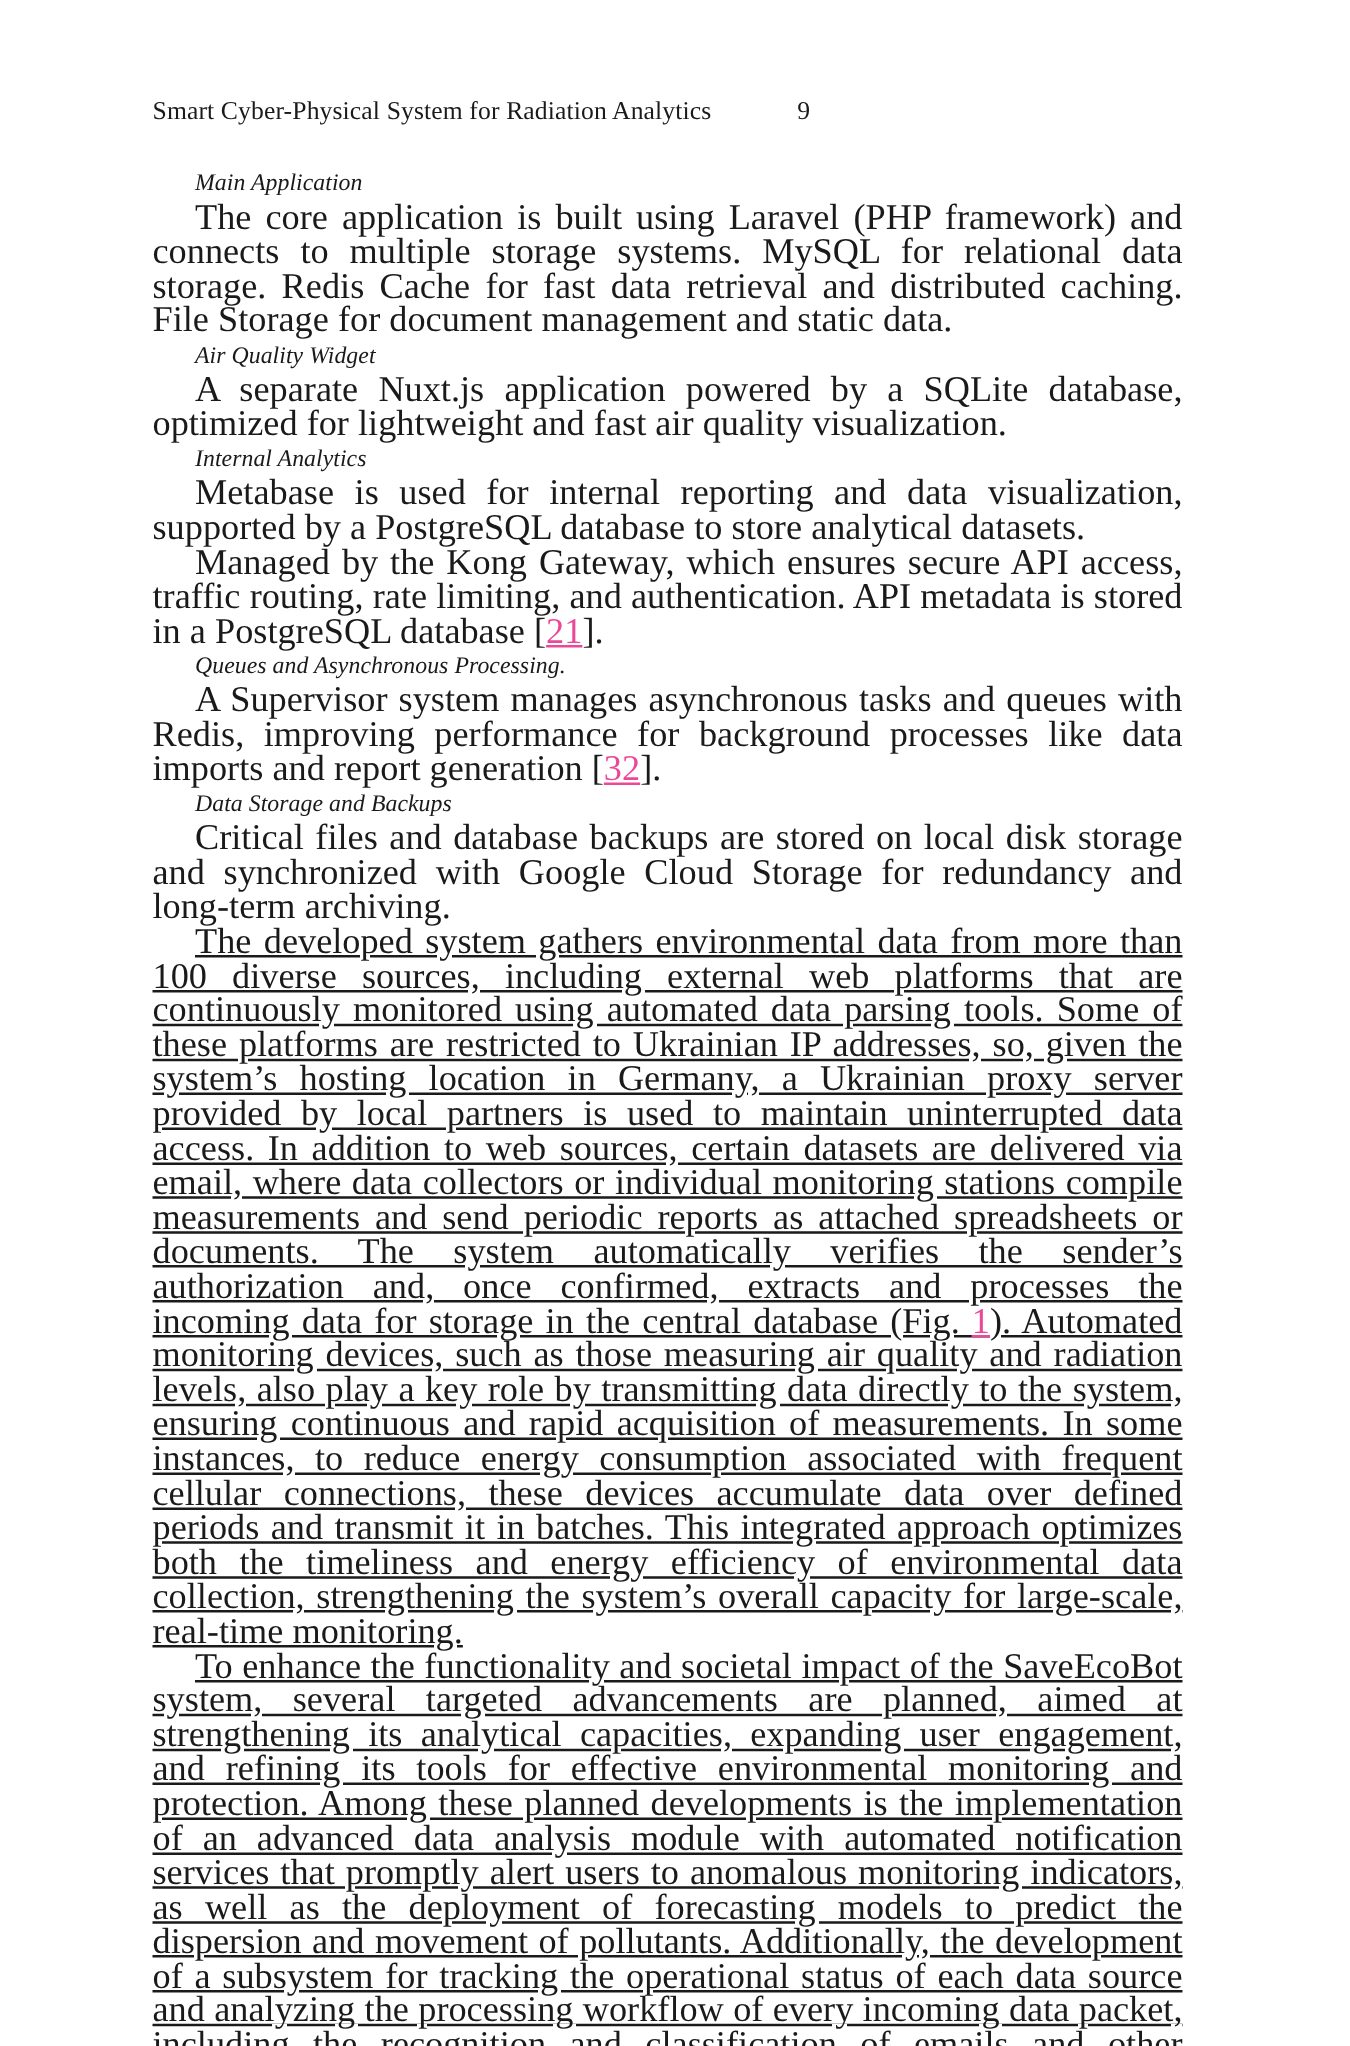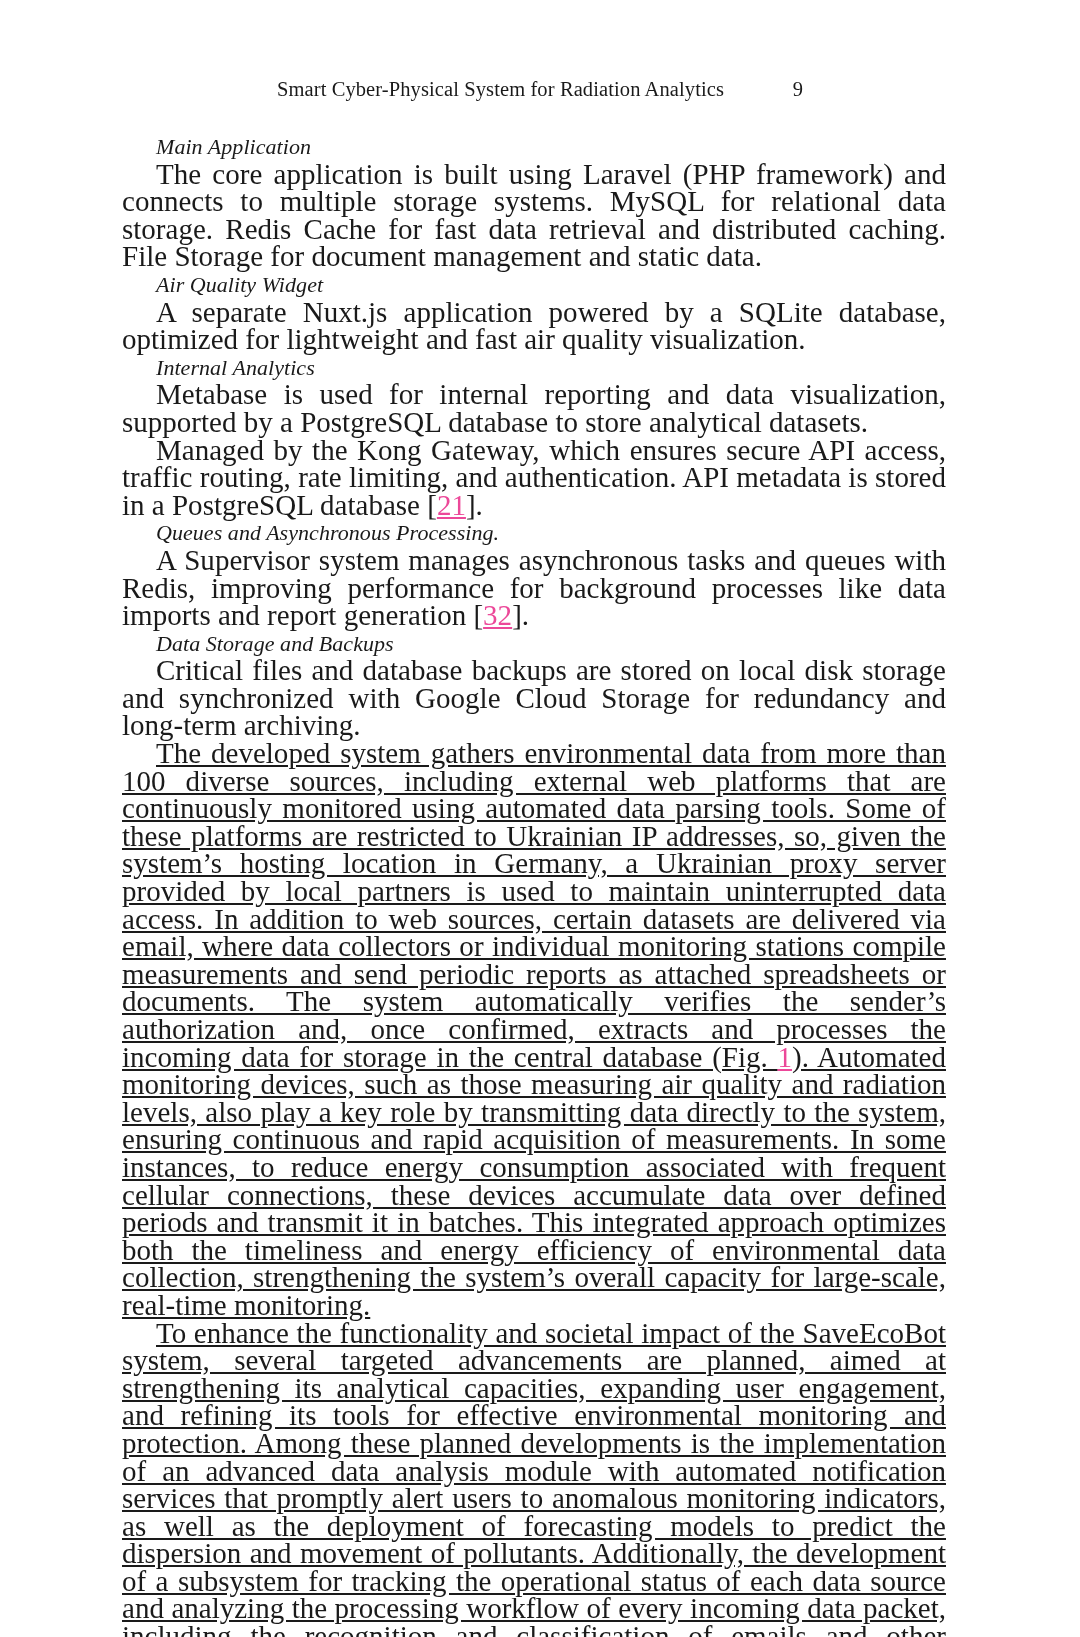--- a/index.html
+++ b/index.html
@@ -21,21 +21,21 @@
     box-sizing: border-box;
   }
   
   .running-head {
     position: absolute;
     top: 78px;
     left: 122px;
     right: 122px;
     display: flex;
     align-items: baseline;
-    justify-content: center;
+    justify-content: flex-start;
     font-size: 20.5px;
     letter-spacing: 0.1px;
     white-space: nowrap;
   }
   .running-head .head-title {
     margin-right: 63px;
   }
   .running-head .page-number {
     font-size: 20.5px;
     min-width: 16px;
@@ -43,21 +43,21 @@
   }
   
   .column {
     position: absolute;
     top: 133px;
     left: 122px;
     width: 824px;
   }
   .sub-head {
     font-style: italic;
-    font-size: 22px;
+    font-size: 19px;
     line-height: 27.6px;
     margin: 0;
     text-indent: 34px;
     letter-spacing: 0.05px;
   }
   p.body {
     margin: 0;
     font-size: 29px;
     line-height: 27.6px;
     text-align: justify;

